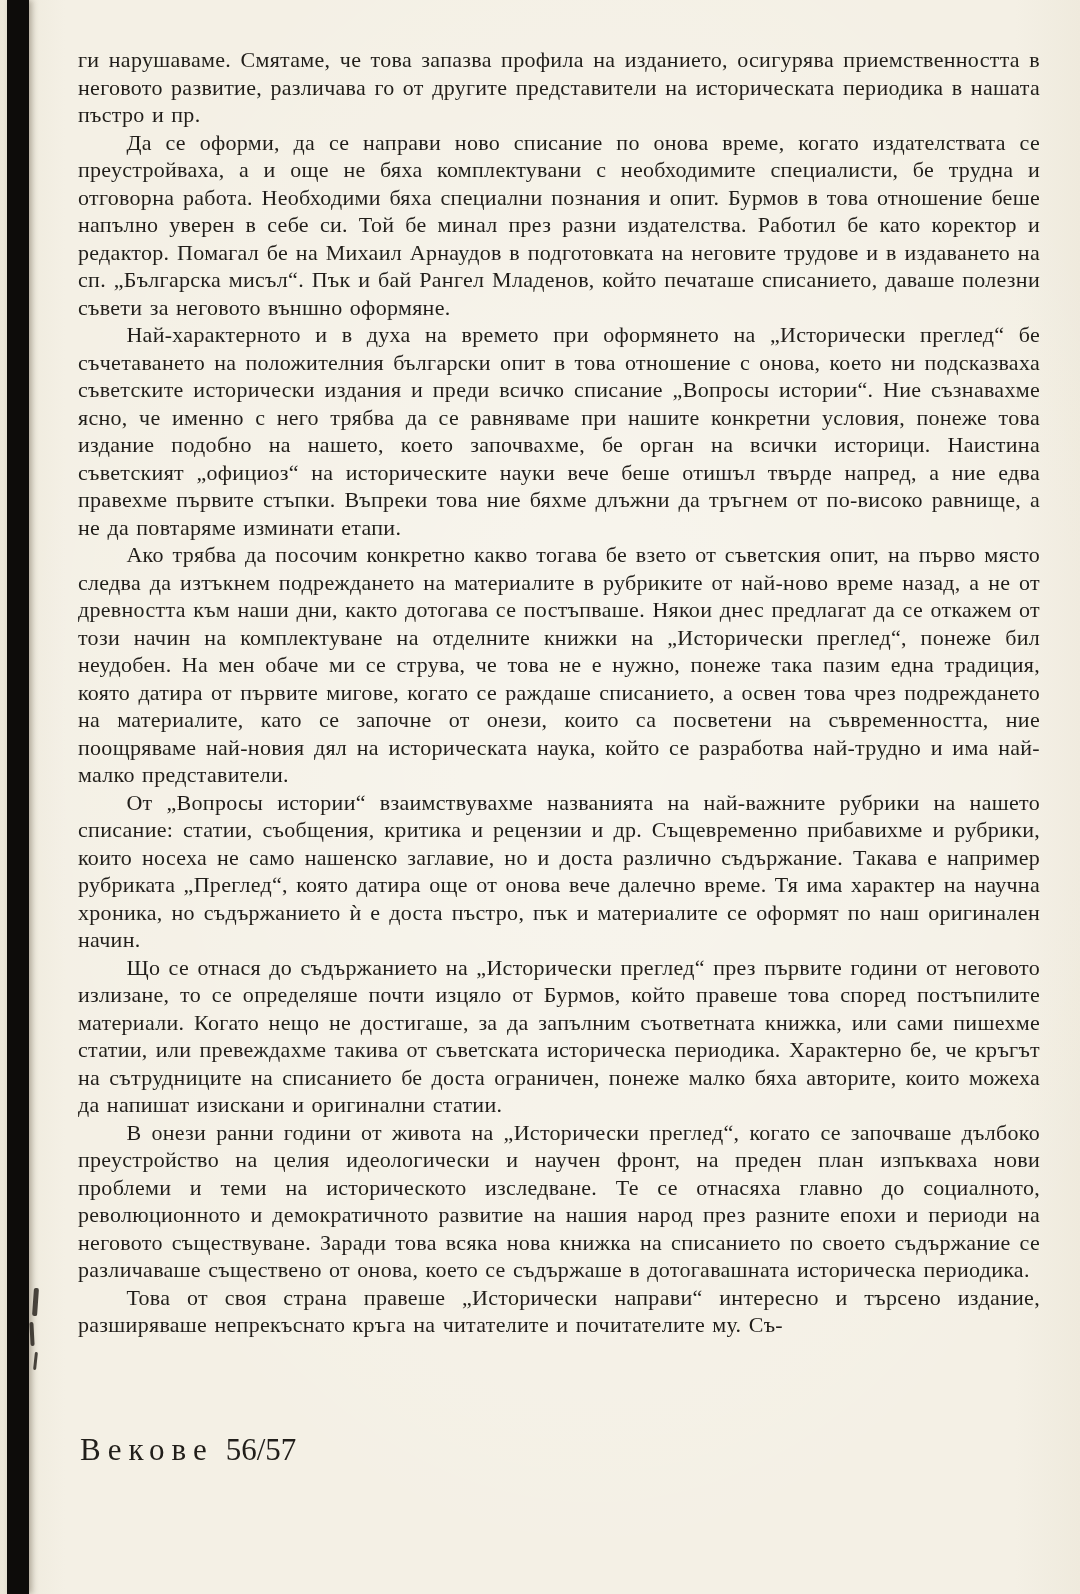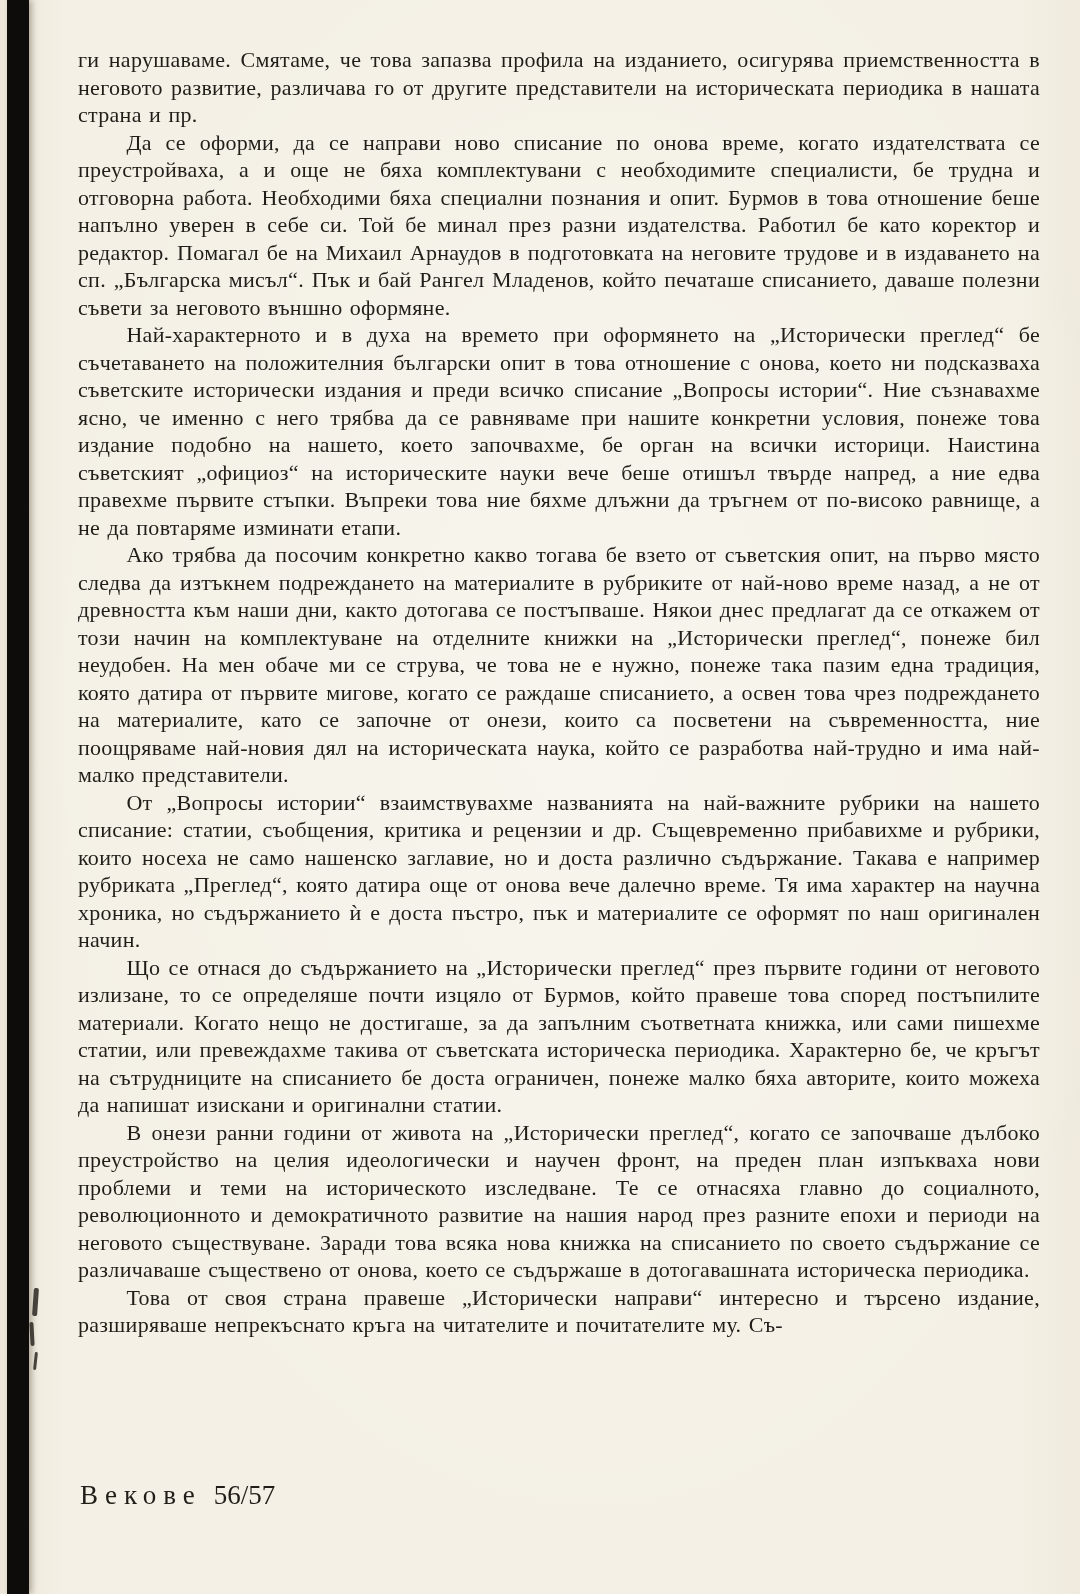--- a/index.html
+++ b/index.html
@@ -54,41 +54,41 @@
   .text-block p {
     margin: 0;
     text-indent: 2.2em;
   }
   .text-block p.no-indent {
     text-indent: 0;
   }
   .footer {
     position: absolute;
     left: 80px;
-    top: 1480px;
+    top: 1432px;
     color: #211e1a;
-    font-size: 27px;
+    font-size: 31px;
   }
   .footer .journal-name {
     letter-spacing: 7px;
     margin-right: 12px;
   }
 </style>
 </head>
 <body>
 
 <div class="page">
 
   <div class="binding-bar"></div>
   <div class="ink-mark m1"></div>
   <div class="ink-mark m2"></div>
   <div class="ink-mark m3"></div>
 
   <div class="text-block">
-    <p class="no-indent">ги нарушаваме. Смятаме, че това запазва профила на изданието, осигурява приемственността в неговото развитие, различава го от другите представители на историческата периодика в нашата страна и пр.</p>
+    <p class="no-indent">ги нарушаваме. Смятаме, че това запазва профила на изданието, осигурява приемственността в неговото развитие, различава го от другите представители на историческата периодика в нашата пъстро и пр.</p>
     <p>Да се оформи, да се направи ново списание по онова време, когато издателствата се преустройваха, а и още не бяха комплектувани с необходимите специалисти, бе трудна и отговорна работа. Необходими бяха специални познания и опит. Бурмов в това отношение беше напълно уверен в себе си. Той бе минал през разни издателства. Работил бе като коректор и редактор. Помагал бе на Михаил Арнаудов в подготовката на неговите трудове и в издаването на сп. „Българска мисъл“. Пък и бай Рангел Младенов, който печаташе списанието, даваше полезни съвети за неговото външно оформяне.</p>
     <p>Най-характерното и в духа на времето при оформянето на „Исторически преглед“ бе съчетаването на положителния български опит в това отношение с онова, което ни подсказваха съветските исторически издания и преди всичко списание „Вопросы истории“. Ние съзнавахме ясно, че именно с него трябва да се равняваме при нашите конкретни условия, понеже това издание подобно на нашето, което започвахме, бе орган на всички историци. Наистина съветският „официоз“ на историческите науки вече беше отишъл твърде напред, а ние едва правехме първите стъпки. Въпреки това ние бяхме длъжни да тръгнем от по-високо равнище, а не да повтаряме изминати етапи.</p>
     <p>Ако трябва да посочим конкретно какво тогава бе взето от съветския опит, на първо място следва да изтъкнем подреждането на материалите в рубриките от най-ново време назад, а не от древността към наши дни, както дотогава се постъпваше. Някои днес предлагат да се откажем от този начин на комплектуване на отделните книжки на „Исторически преглед“, понеже бил неудобен. На мен обаче ми се струва, че това не е нужно, понеже така пазим една традиция, която датира от първите мигове, когато се раждаше списанието, а освен това чрез подреждането на материалите, като се започне от онези, които са посветени на съвременността, ние поощряваме най-новия дял на историческата наука, който се разработва най-трудно и има най-малко представители.</p>
     <p>От „Вопросы истории“ взаимствувахме названията на най-важните рубрики на нашето списание: статии, съобщения, критика и рецензии и др. Същевременно прибавихме и рубрики, които носеха не само нашенско заглавие, но и доста различно съдържание. Такава е например рубриката „Преглед“, която датира още от онова вече далечно време. Тя има характер на научна хроника, но съдържанието ѝ е доста пъстро, пък и материалите се оформят по наш оригинален начин.</p>
     <p>Що се отнася до съдържанието на „Исторически преглед“ през първите години от неговото излизане, то се определяше почти изцяло от Бурмов, който правеше това според постъпилите материали. Когато нещо не достигаше, за да запълним съответната книжка, или сами пишехме статии, или превеждахме такива от съветската историческа периодика. Характерно бе, че кръгът на сътрудниците на списанието бе доста ограничен, понеже малко бяха авторите, които можеха да напишат изискани и оригинални статии.</p>
     <p>В онези ранни години от живота на „Исторически преглед“, когато се започваше дълбоко преустройство на целия идеологически и научен фронт, на преден план изпъкваха нови проблеми и теми на историческото изследване. Те се отнасяха главно до социалното, революционното и демократичното развитие на нашия народ през разните епохи и периоди на неговото съществуване. Заради това всяка нова книжка на списанието по своето съдържание се различаваше съществено от онова, което се съдържаше в дотогавашната историческа периодика.</p>
     <p>Това от своя страна правеше „Исторически направи“ интересно и търсено издание, разширяваше непрекъснато кръга на читателите и почитателите му. Съ-</p>
   </div>
 
   <div class="footer">

